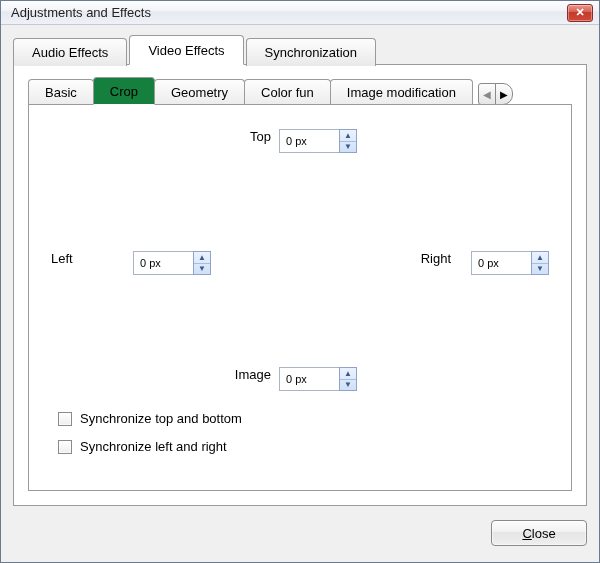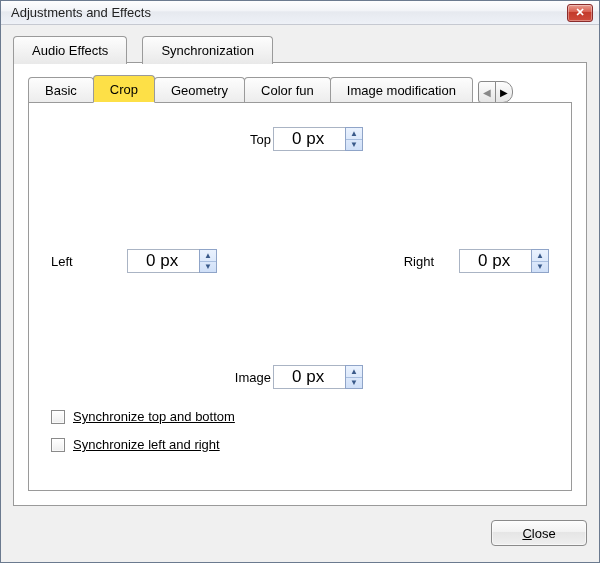--- a/index.html
+++ b/index.html
@@ -45,21 +45,21 @@
   .clientarea {
     flex:1;
     padding: 10px 12px 12px 12px;
     background: #f0f0f0;
     display:flex; flex-direction:column;
   }
   
   .outer-tabs {
     display:flex;
     align-items:flex-end;
-    gap:16px;
+    gap:3px;
     position:relative;
     z-index:2;
   }
   .otab {
     padding: 6px 18px 6px 18px;
     border:1px solid #9a9a9a;
     border-bottom:none;
     background: linear-gradient(to bottom,#fdfdfd,#e9e9e9);
     border-top-left-radius:4px;
     border-top-right-radius:4px;
@@ -97,21 +97,21 @@
     border:1px solid #9a9a9a;
     border-bottom:none;
     background: linear-gradient(to bottom,#fdfdfd,#ececec);
     border-top-left-radius:4px;
     border-top-right-radius:4px;
     margin-right:-1px;
     font-size:13px;
     cursor:default;
   }
   .itab.active {
-    background:#fde047;
+    background:#15803d;
     border-bottom:1px solid #fff;
     padding-top:6px;
     position:relative;
     z-index:2;
   }
   .tab-scroll {
     margin-left:6px;
     display:flex;
     gap:0;
   }
@@ -134,41 +134,40 @@
     position:relative;
   }
   .croplayout {
     position:relative;
     width:100%;
     height:100%;
   }
   .cropgroup {
     position:absolute;
     display:flex;
-    align-items:center;
-    gap:2px;
+    gap:8px;
   }
   .cropgroup.top { top:4px; left:170px; }
   .cropgroup.left { top:126px; left:6px; }
   .cropgroup.right { top:126px; right:6px; }
   .cropgroup.bottom { top:242px; left:170px; }
   .cropgroup .lbl { min-width:56px; text-align:right; font-size:13px;}
   .cropgroup.left .lbl,
   .cropgroup.right .lbl { min-width:40px; text-align:left; margin-right: 34px;}
-  .cropgroup.right .lbl { text-align:right; margin-right:23px;}
+  .cropgroup.right .lbl { text-align:right; margin-right:12px;}
   .spinbox {
     display:flex;
     height:24px;
   }
   .spinbox input {
-    width:72px;
+    width:60px;
     border:1px solid #aab4c4;
     border-right:none;
-    padding:2px 18px;
-    font-size:17px;
+    padding:2px 6px;
+    font-size:11px;
     font-family:inherit;
     outline:none;
   }
   .spinbtns {
     width:18px;
     border:1px solid #8fa4c8;
     display:flex;
     flex-direction:column;
     background: linear-gradient(to bottom,#eaf2fe,#d0e0f8);
   }
@@ -176,26 +175,25 @@
     flex:1;
     display:flex; align-items:center; justify-content:center;
     font-size:8px;
     color:#3a5a8a;
     border-bottom:1px solid #a8bedf;
     cursor:default;
   }
   .spinbtns .sbtn:last-child { border-bottom:none; }
   .checkrow {
     position:absolute;
-    left:6px;
+    left:13px;
     display:flex;
     align-items:center;
     gap:8px;
     font-size:13px;
-    text-decoration:underline;
   }
   .checkrow.c1 { top:286px; }
   .checkrow.c2 { top:314px; }
   .chk {
     width:14px; height:14px;
     border:1px solid #8a8a8a;
     background: linear-gradient(to bottom,#fff,#eee);
     box-shadow: inset 0 0 0 1px rgba(255,255,255,0.6);
   }
   .bottombar {
@@ -224,20 +222,21 @@
 <div class="window">
   <div class="titlebar">
     <div class="title">Adjustments and Effects</div>
     <div class="closebtn">✕</div>
   </div>
 
   <div class="clientarea">
 
     <div class="outer-tabs">
       <div class="otab">Audio Effects</div>
+      <div class="otab active">Video Effects</div>
       <div class="otab">Synchronization</div>
     </div>
 
     <div class="outer-panel">
 
       <div class="inner-tab-row">
         <div class="itab">Basic</div>
         <div class="itab active">Crop</div>
         <div class="itab">Geometry</div>
         <div class="itab">Color fun</div>

